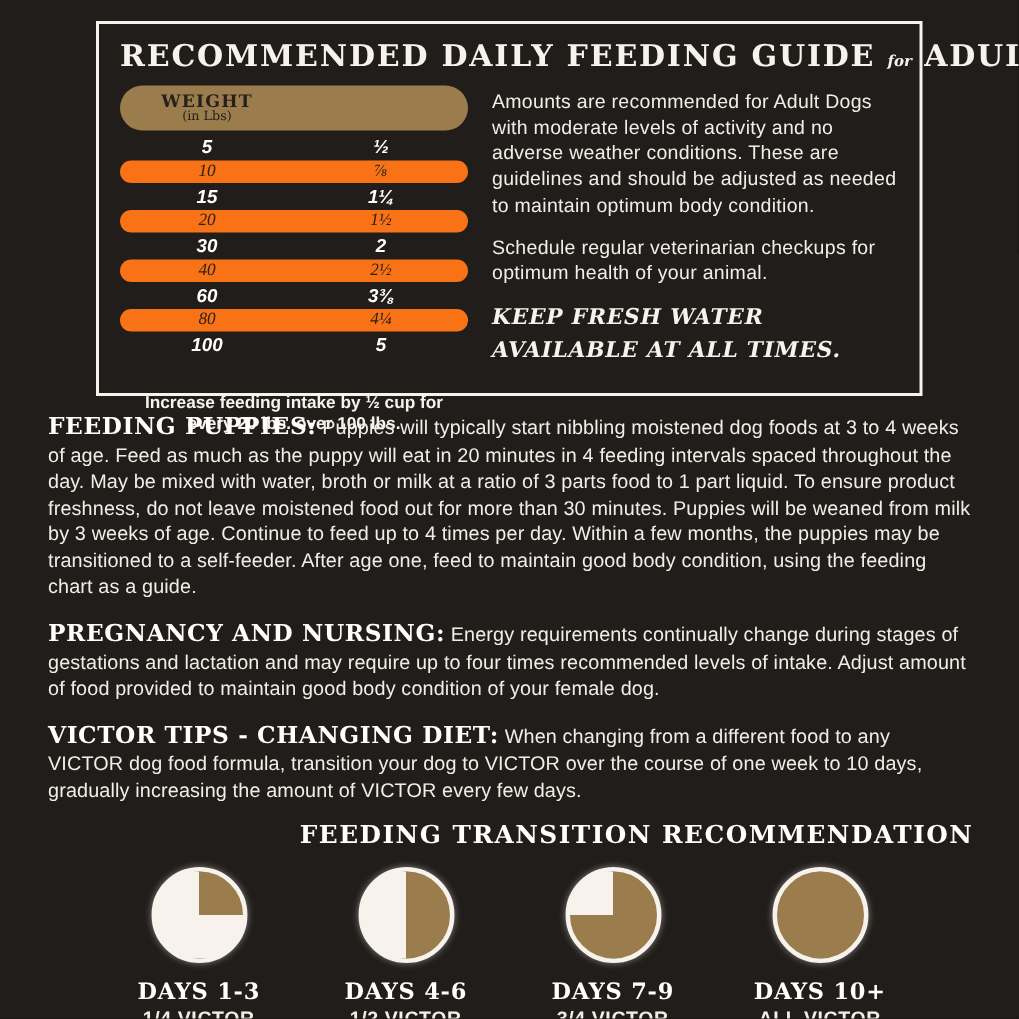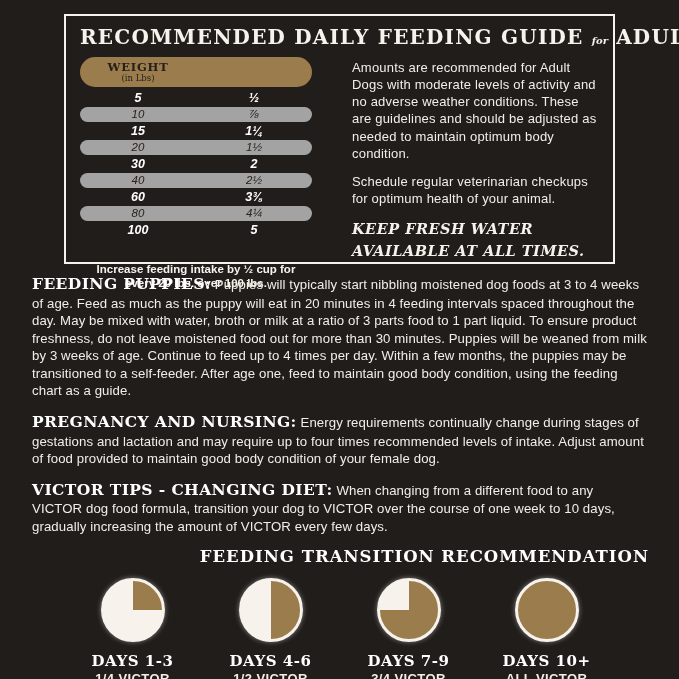--- a/index.html
+++ b/index.html
@@ -32,21 +32,21 @@
     margin-bottom: 8px;
     white-space: nowrap;
   }
   .guide-title .for {
     font-family: "DejaVu Serif", serif;
     font-style: italic;
     font-weight: bold;
     font-size: 10px;
     letter-spacing: 0;
   }
-  .guide-cols { display: flex; gap: 40px; }
+  .guide-cols { display: flex; gap: 16px; }
   
   .tbl-col { width: 232px; flex: 0 0 232px; }
   .tbl-head {
     background: #9b7c4c;
     border-radius: 16px;
     display: flex;
     padding: 3px 0 4px 0;
     margin-bottom: 3px;
   }
   .tbl-head .hcell { width: 50%; text-align: center; color: #26201b; }
@@ -71,23 +71,23 @@
   }
   .tbl-row .cell { width: 50%; text-align: center; }
   .tbl-row.dark {
     background: transparent;
     font-style: italic;
     font-weight: bold;
     font-size: 12.5px;
     color: #ffffff;
   }
   .tbl-row.pill {
-    background: #a3a3a3;
+    background: #f97316;
     border-radius: 9px;
-    font-family: Liberation Sans, sans-serif;
+    font-family: Liberation Serif, serif;
     font-style: italic;
     font-size: 11.5px;
     color: #2a2119;
   }
   .tbl-note {
     margin-top: 24px;
     text-align: center;
     font-family: Liberation Sans, sans-serif;
     font-weight: bold;
     font-size: 11.5px;

